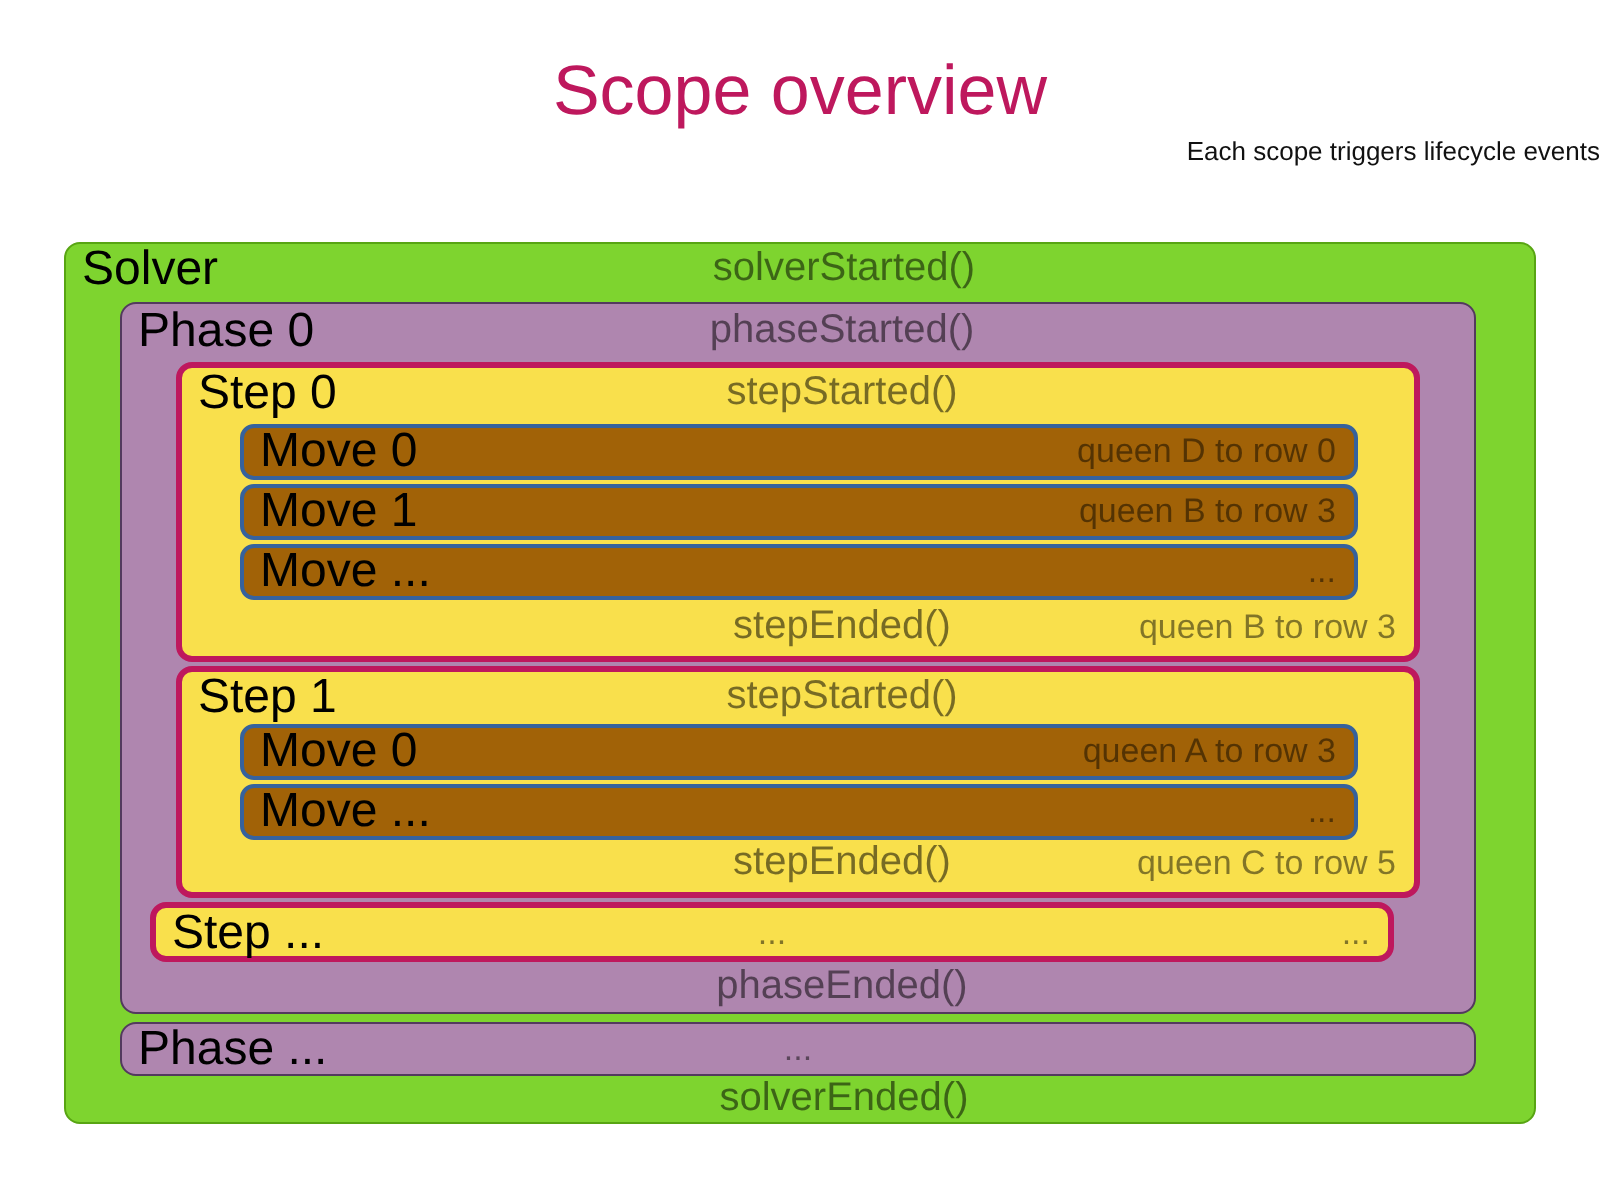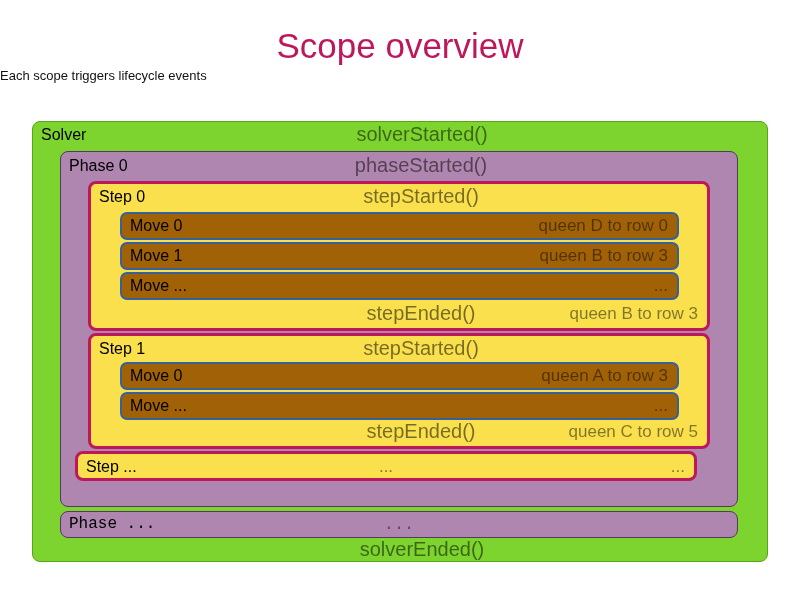--- a/index.html
+++ b/index.html
@@ -5,21 +5,21 @@
   html,body { margin:0; padding:0; background:#ffffff; }
   .canvas {
     position:relative; width:800px; height:600px; background:#ffffff;
     font-family:"Liberation Sans", sans-serif; overflow:hidden;
   }
   .title {
     position:absolute; left:0; right:0; top:24px; text-align:center;
     font-size:35px; line-height:44px; color:#be185d;
   }
   .subtitle {
-    position:absolute; left:0; right:0; top:68px; text-align:left;
+    position:absolute; left:0; right:0; top:68px; text-align:right;
     font-size:13px; line-height:16px; color:#111;
   }
   .box { position:absolute; box-sizing:border-box; border-radius:8px; }
 
   .solver   { left:32px;  top:121px; width:736px; height:441px; background:#7ed42f; border:1px solid #58a513; }
   .phase    { left:27px;  top:29px;  width:678px; height:356px; background:#af86af; border:1px solid #533a5e; }
   .step     { background:#f9e04c; border:3px solid #be185d; }
   .step0    { left:27px;  top:29px;  width:622px; height:150px; }
   .step1    { left:27px;  top:181px; width:622px; height:116px; }
   .stepmore { left:14px;  top:299px; width:622px; height:30px; }
@@ -30,28 +30,28 @@
     background:#a16207; border:2px solid #36629c; border-radius:7px; box-sizing:border-box;
   }
   .mv1 { top:28px; } .mv2 { top:58px; } .mv3 { top:88px; }
   .s1mv1 { top:26px; } .s1mv2 { top:56px; }
 
   .hdr { position:absolute; top:0; left:0; right:0; }
   .solver-hdr    { height:27px; line-height:25px; }
   .phase-hdr     { height:29px; line-height:27px; }
   .step-hdr      { height:27px; line-height:25px; }
   .stepmore-hdr  { height:26px; line-height:26px; }
-  .phasemore-hdr { height:25px; line-height:25px;font-family:Liberation Mono, monospace; }
+  .phasemore-hdr { height:25px; line-height:25px; }
 
   .step-end { position:absolute; left:0; right:0; bottom:0; height:29px; line-height:29px; }
   .footer   { position:absolute; left:0; right:0; bottom:0; }
   .phase-footer  { height:26px; line-height:26px; }
   .solver-footer { height:24px; line-height:24px; }
 
-  .lbl   { position:absolute; left:8px; top:0; font-size:16px; color:#000; line-height:inherit; white-space:nowrap; }
+  .lbl   { position:absolute; left:8px; top:0; font-size:24px; color:#000; line-height:inherit; white-space:nowrap; }
   .evt-c { position:absolute; left:0; right:0; top:0; text-align:center; font-size:20px; color:rgba(0,0,0,0.52); line-height:inherit; white-space:nowrap;margin-left:44px; }
   .det-r { position:absolute; right:9px; top:0; font-size:17px; color:rgba(0,0,0,0.48); line-height:inherit; white-space:nowrap;text-align:center; }
   .det-c { position:absolute; left:0; right:0; top:0; text-align:center; font-size:17px; color:rgba(0,0,0,0.48); line-height:inherit; white-space:nowrap; }
 </style>
 </head>
 <body>
 
 <div class="canvas">
   <div class="title">Scope overview</div>
   <div class="subtitle">Each scope triggers lifecycle events</div>
@@ -111,20 +111,23 @@
       </div>
 
       <div class="box step stepmore">
         <div class="hdr stepmore-hdr">
           <span class="lbl">Step ...</span>
           <span class="det-c">...</span>
           <span class="det-r">...</span>
         </div>
       </div>
 
+      <div class="footer phase-footer">
+        <span class="evt-c">phaseEnded()</span>
+      </div>
     </div>
 
     <div class="box phasemore">
       <div class="hdr phasemore-hdr">
         <span class="lbl">Phase ...</span>
         <span class="det-c">...</span>
       </div>
     </div>
 
     <div class="footer solver-footer">

